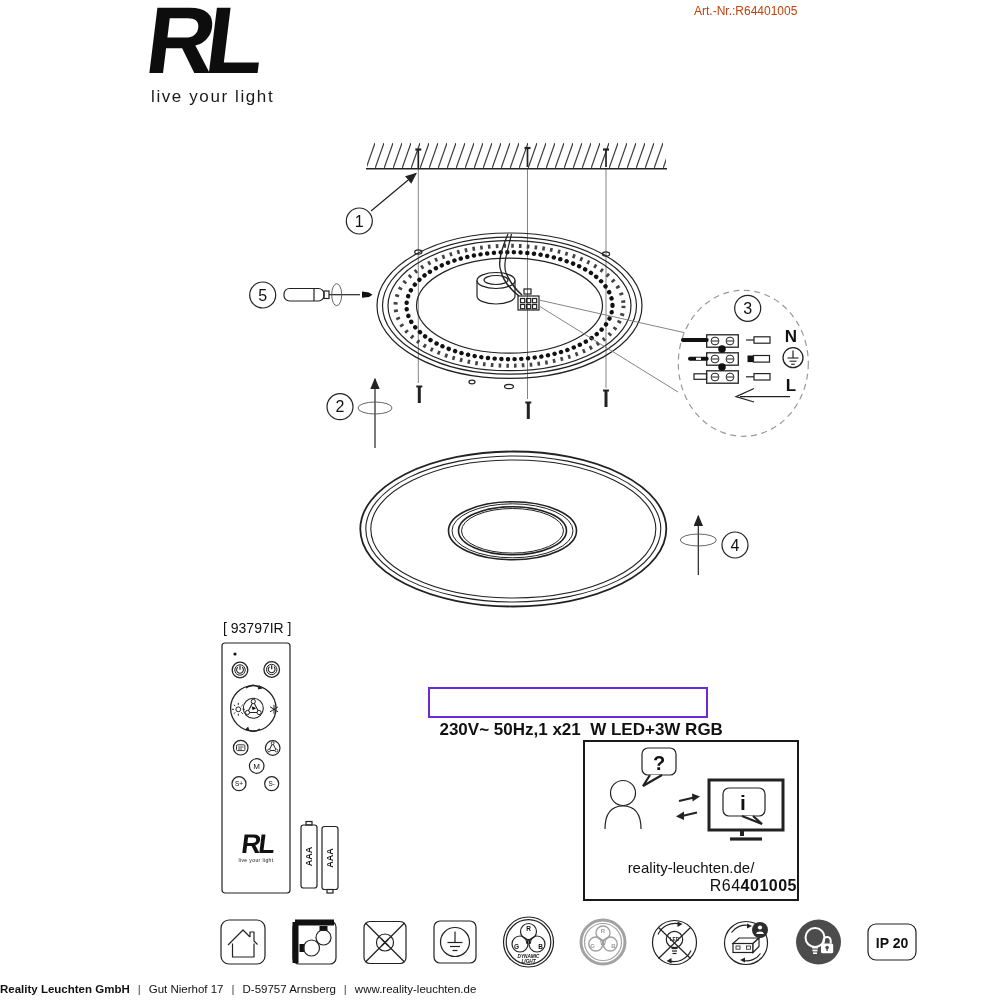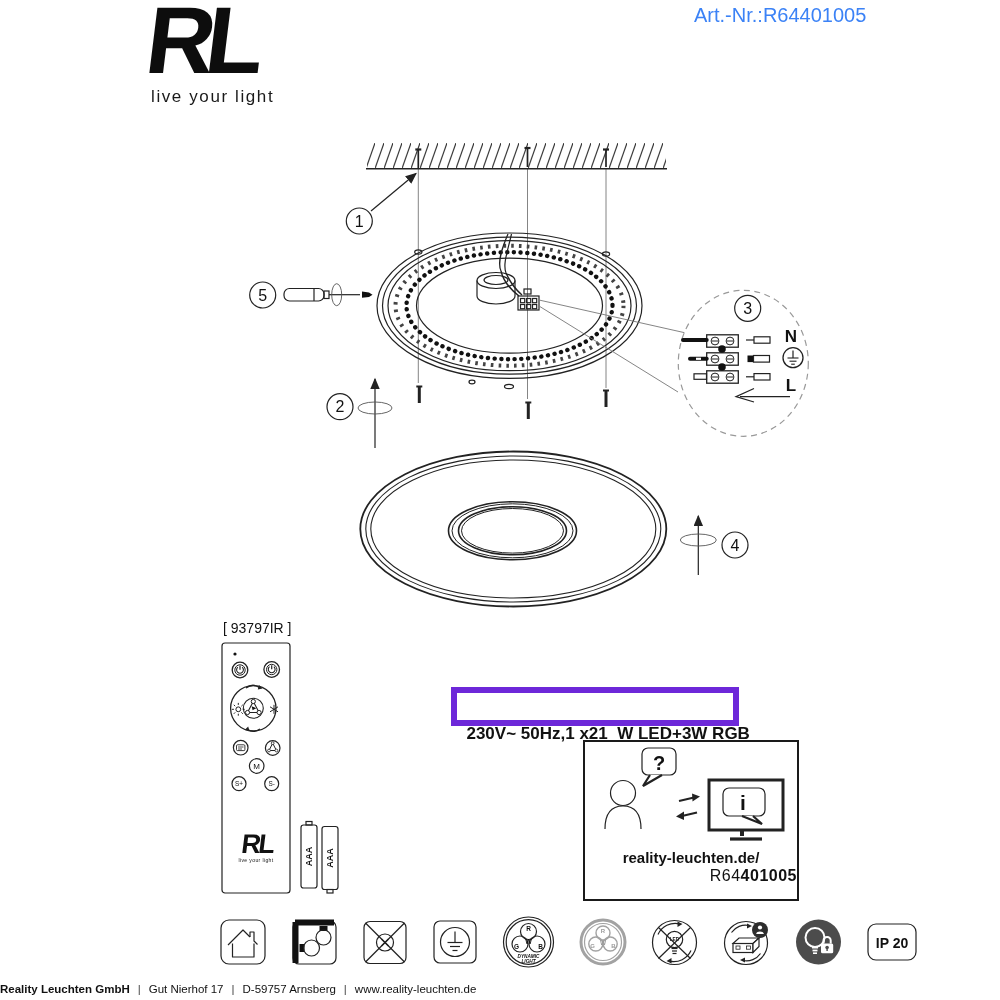--- a/index.html
+++ b/index.html
@@ -2,25 +2,25 @@
 <html><head>
 <meta charset="utf-8">
 <style>
   html,body{margin:0;padding:0;background:#fff}
   body{width:1000px;height:1000px;position:relative;font-family:"Liberation Sans","DejaVu Sans",sans-serif;color:#111}
   .abs{position:absolute}
   svg{display:block;overflow:visible}
   svg text{fill:#111;stroke:none;font-family:"Liberation Sans","DejaVu Sans",sans-serif}
   .brand-logo{font-size:95px;font-weight:900;letter-spacing:-9px;line-height:.8;transform:skewX(-7deg);color:#0d0d0d}
   .brand-tagline{font-size:17px;letter-spacing:1.6px;color:#1a1a1a}
-  .art-nr{font-size:20px;color:#3b82f6}
-  .spec-box{left:451px;top:687px;width:276px;height:27px;border:6px solid #6d28d9;
+  .art-nr{font-size:12px;color:#c2410c}
+  .spec-box{left:428px;top:687px;width:276px;height:27px;border:2px solid #6d28d9;
             text-align:center;line-height:27px;font-weight:bold;font-size:17px;white-space:pre}
   .service-box{left:583px;top:740px;width:212px;height:157px;border:2.5px solid #1a1a1a}
-  .service-url{text-align:center;font-weight:bold;font-size:15px;margin-top:3px}
+  .service-url{text-align:center;font-weight:normal;font-size:15px;margin-top:13px}
   .service-code{text-align:right;font-size:16px;letter-spacing:.5px;margin-top:1px}
   .icons-row{left:219px;top:916px;display:flex;align-items:center;gap:24px}
   .footer{left:0;top:983px;width:1000px;text-align:left;font-size:11.5px;color:#111}
   .footer .sep{color:#444;padding:0 8px}
   .b{font-weight:bold}
   .ln{stroke:#222;fill:none;stroke-width:1.2}
   .thin{stroke:#777;stroke-width:.9}
   .num{font-size:16px}
 </style>
 </head>

